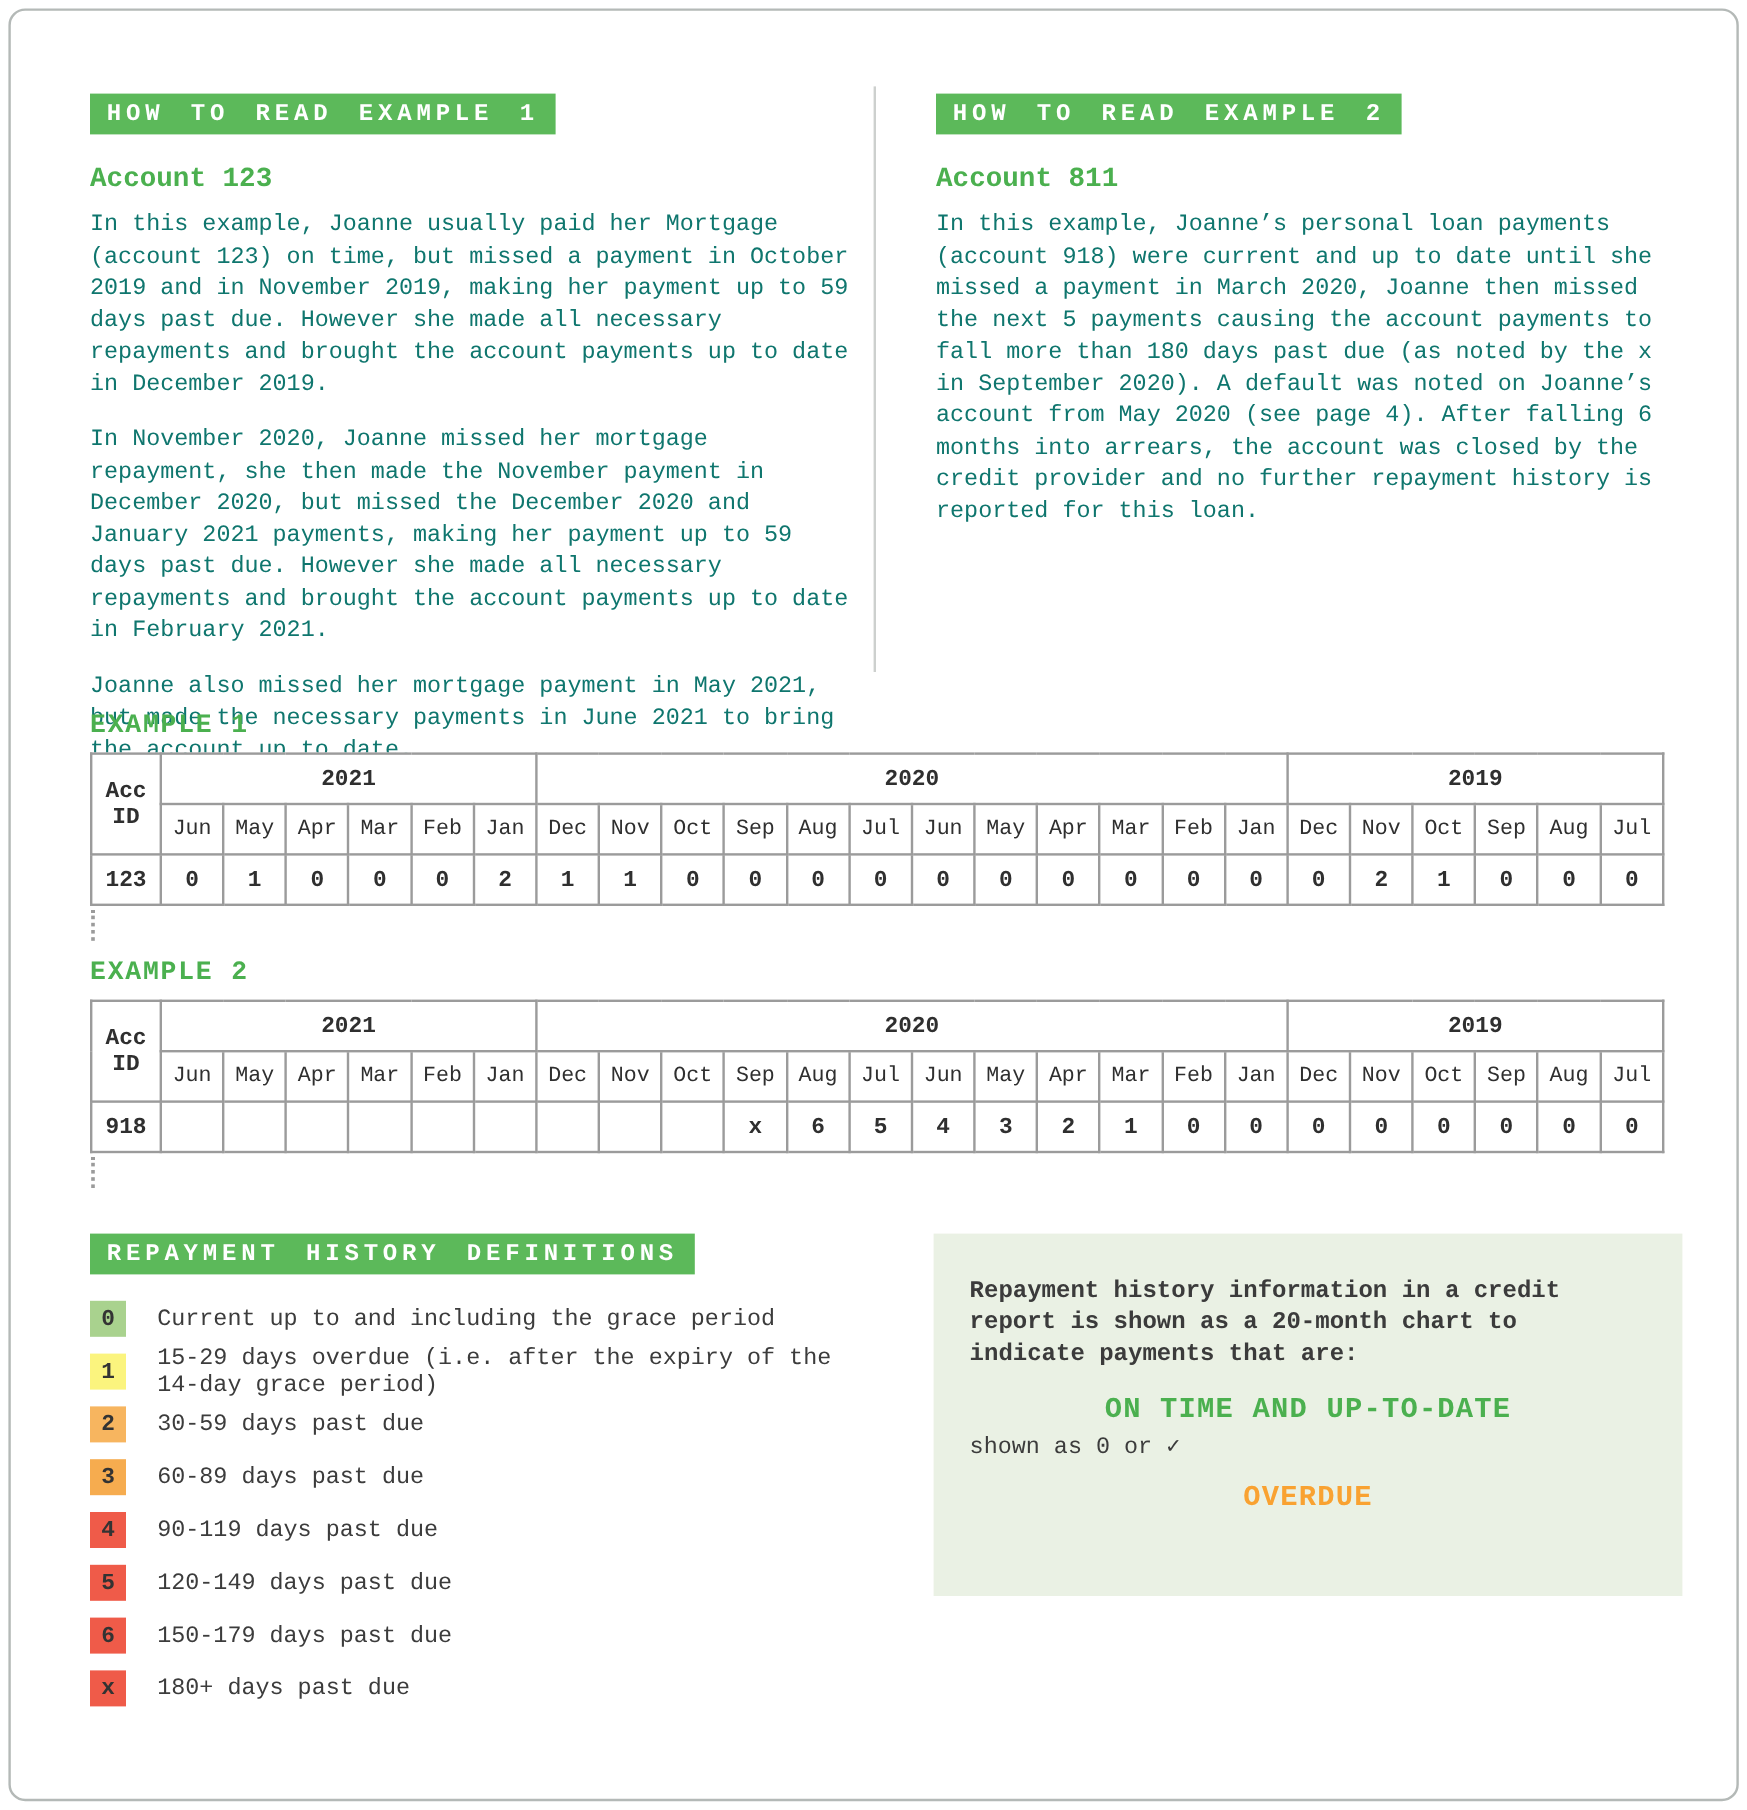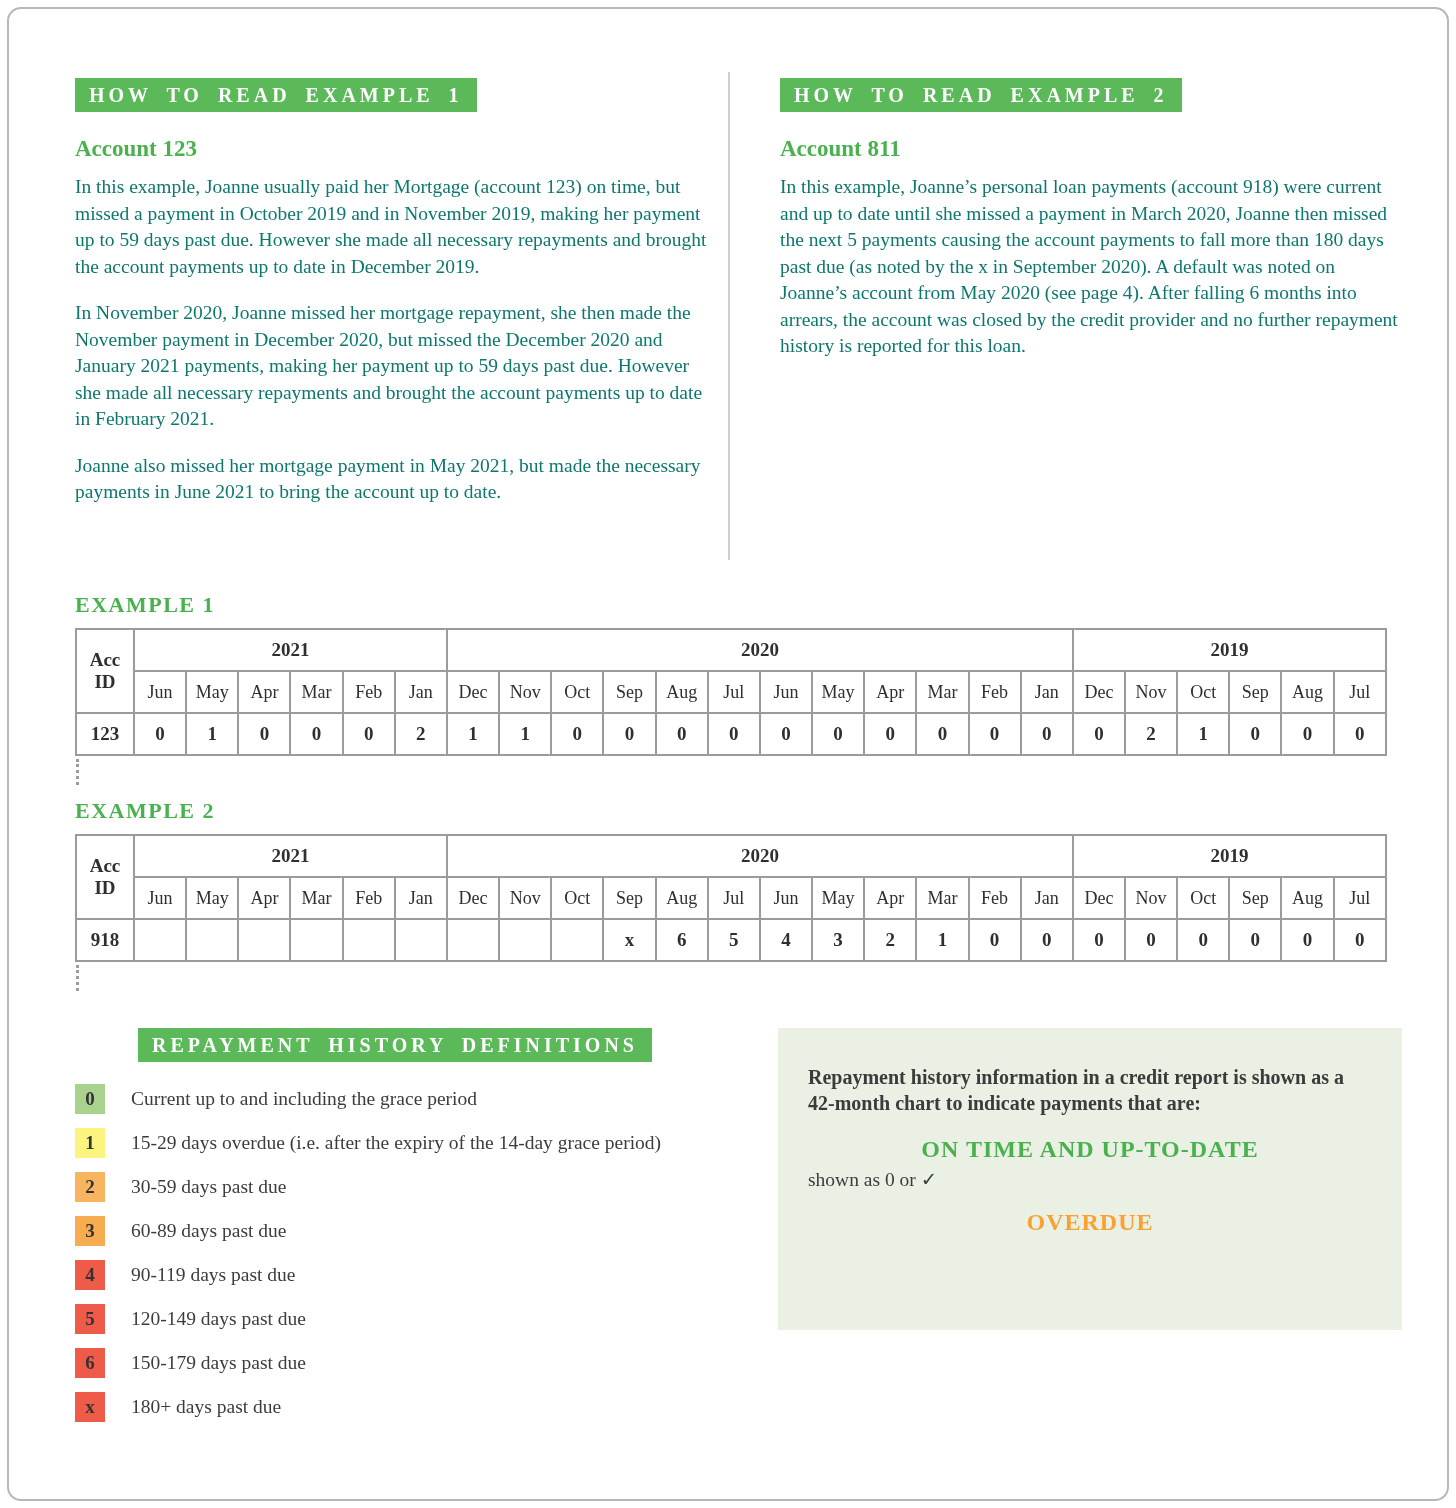--- a/index.html
+++ b/index.html
@@ -1,20 +1,20 @@
 <!DOCTYPE html>
 <html><head>
 <meta charset="utf-8">
 <style>
   html,body{margin:0;padding:0;background:#fff;}
   .page{
     position:relative;
     width:1456px;height:1508px;
     background:#ffffff;
-    font-family:Liberation Serif, serif;
+    font-family:Liberation Mono, monospace;
     color:#3c3c3c;
     overflow:hidden;
   }
   .page-frame{
     position:absolute;inset:7px;
     border:2px solid #b4b9b7;
     border-radius:14px;
     pointer-events:none;
   }
   .col-divider{
@@ -65,21 +65,21 @@
   td.accid{font-size:19px;font-weight:bold;}
   td.cg{background:#a9d28e;}
   td.cy{background:#fbf47e;}
   td.co{background:#f7b55f;}
   td.cr{background:#ef5b49;}
   .cont-dots{
     width:0;height:26px;margin:3px 0 0 1px;
     border-left:3px dotted #9b9b9b;
   }
   
-  .definitions{position:absolute;left:75px;top:1028px;width:640px;text-align:center;}
+  .definitions{position:absolute;left:75px;top:1028px;width:640px;}
   .legend{margin-top:22px;}
   .legend-row{display:flex;align-items:center;height:30px;margin-bottom:14px;}
   .swatch{
     width:30px;height:30px;flex:0 0 30px;
     display:flex;align-items:center;justify-content:center;
     font-size:19px;font-weight:bold;color:#333;
   }
   .sw-g{background:#a9d28e;} .sw-y{background:#fbf47e;}
   .sw-o{background:#f7b55f;} .sw-o2{background:#f6ac4f;}
   .sw-r{background:#ef5b49;}
@@ -349,18 +349,18 @@
           <div class="legend-label">150-179 days past due</div>
         </div>
         <div class="legend-row">
           <div class="swatch sw-r">x</div>
           <div class="legend-label">180+ days past due</div>
         </div>
       </div>
   </section>
 
   <aside class="info-box">
-    <p class="info-intro">Repayment history information in a credit report is shown as a 42-month chart to indicate payments that are:</p>
+    <p class="info-intro">Repayment history information in a credit report is shown as a 20-month chart to indicate payments that are:</p>
     <div class="subhead green">ON TIME AND UP-TO-DATE</div>
     <p class="info-text">shown as 0 or ✓</p>
     <div class="subhead orange">OVERDUE</div>
   </aside>
 </div>
 
 </body></html>

